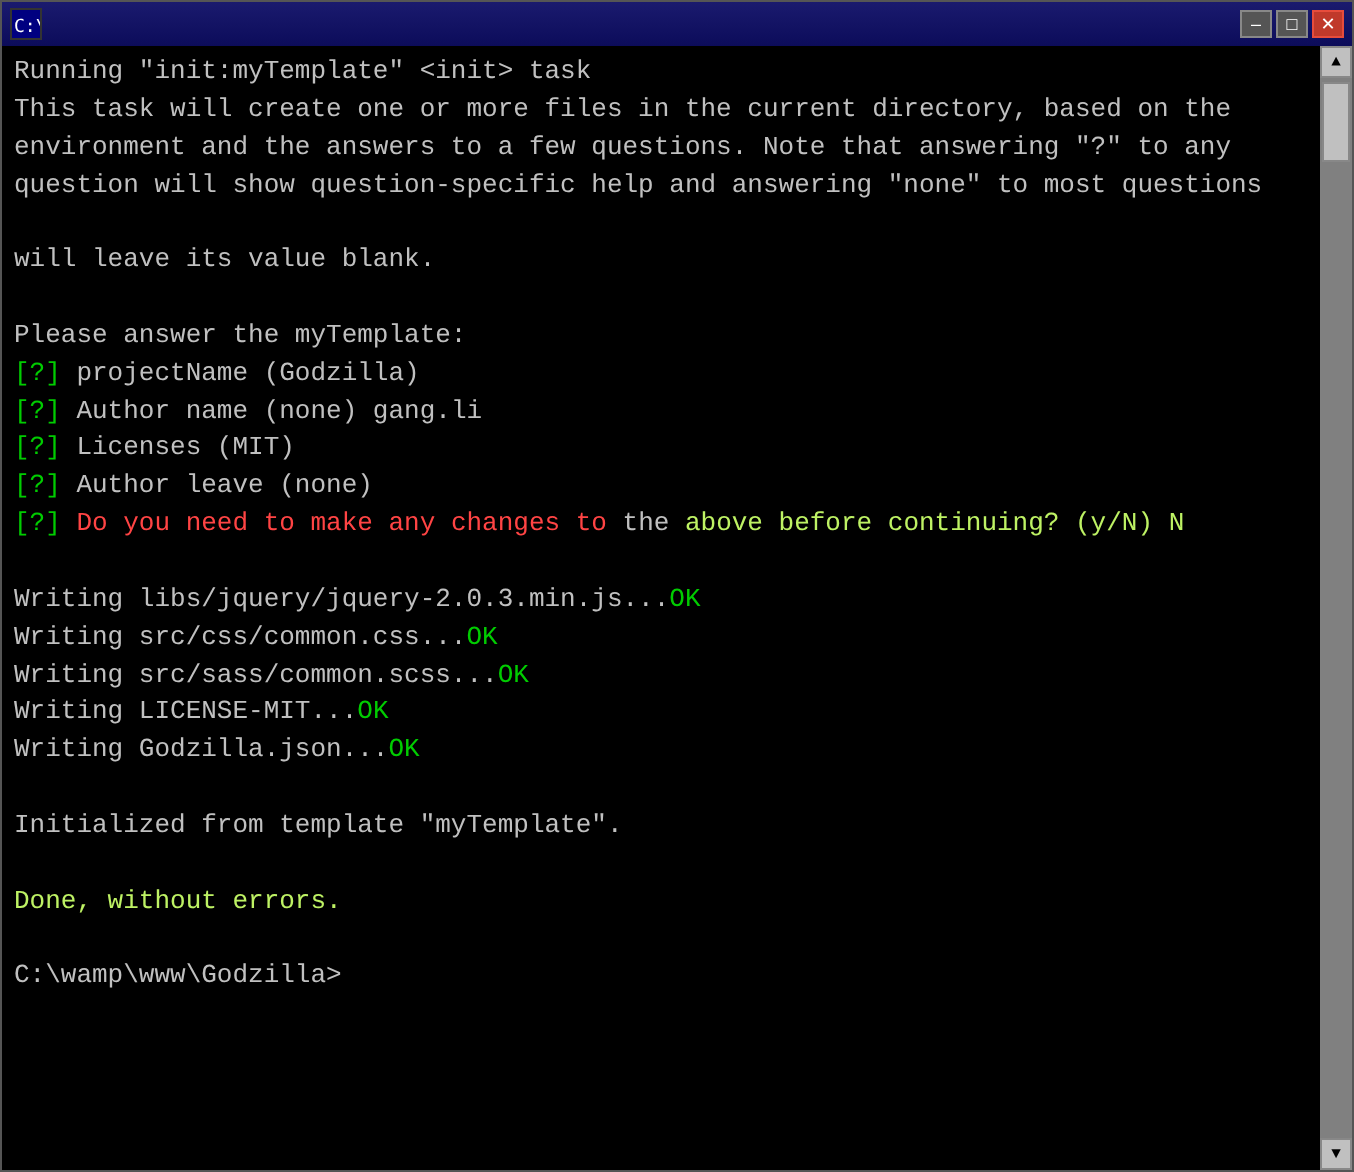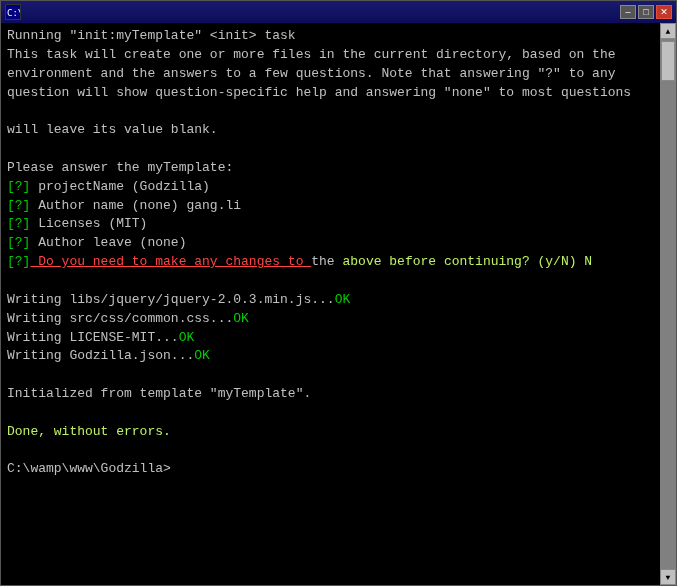--- a/index.html
+++ b/index.html
@@ -182,28 +182,29 @@
       <span class="line white">Please answer the myTemplate:</span>
 
       <span class="line"><span class="green">[?]</span><span class="white"> projectName (Godzilla)</span></span>
 
       <span class="line"><span class="green">[?]</span><span class="white"> Author name (none) gang.li</span></span>
 
       <span class="line"><span class="green">[?]</span><span class="white"> Licenses (MIT)</span></span>
 
       <span class="line"><span class="green">[?]</span><span class="white"> Author leave (none)</span></span>
 
-      <span class="line"><span class="green">[?]</span><span style="color:#ff4444;text-decoration:underline;"> Do you need to make any changes to </span><span style="color:#c0c0c0;">the</span><span style="color:#bef264;"> above before continuing? (y/N) N</span></span>
+      <span class="line"><span class="green">[?]</span><span style="color:#ff4444;"> Do you need to make any changes to </span><span style="color:#c0c0c0;">the</span><span style="color:#bef264;"> above before continuing? (y/N) N</span></span>
 
       <span class="line">&nbsp;</span>
 
       <span class="line"><span class="white">Writing libs/jquery/jquery-2.0.3.min.js...</span><span class="ok">OK</span></span>
 
       <span class="line"><span class="white">Writing src/css/common.css...</span><span class="ok">OK</span></span>
 
+      <span class="line"><span class="white">Writing src/sass/common.scss...</span><span class="ok">OK</span></span>
 
       <span class="line"><span class="white">Writing LICENSE-MIT...</span><span class="ok">OK</span></span>
 
       <span class="line"><span class="white">Writing Godzilla.json...</span><span class="ok">OK</span></span>
 
       <span class="line">&nbsp;</span>
 
       <span class="line white">Initialized from template "myTemplate".</span>
 
       <span class="line">&nbsp;</span>

